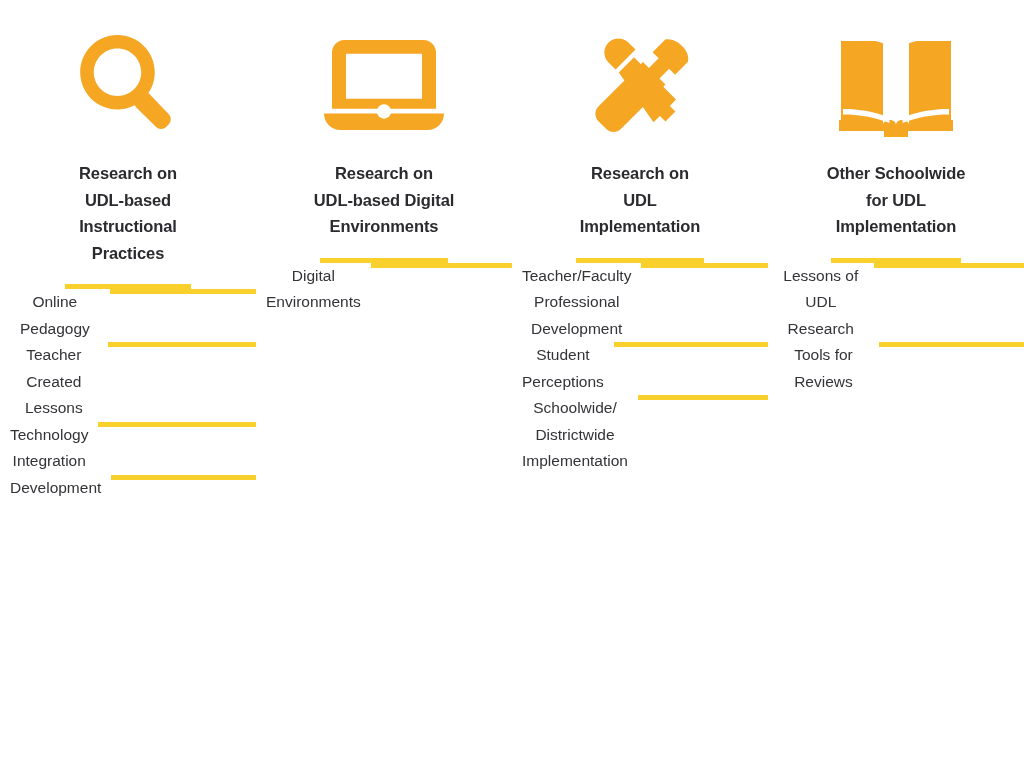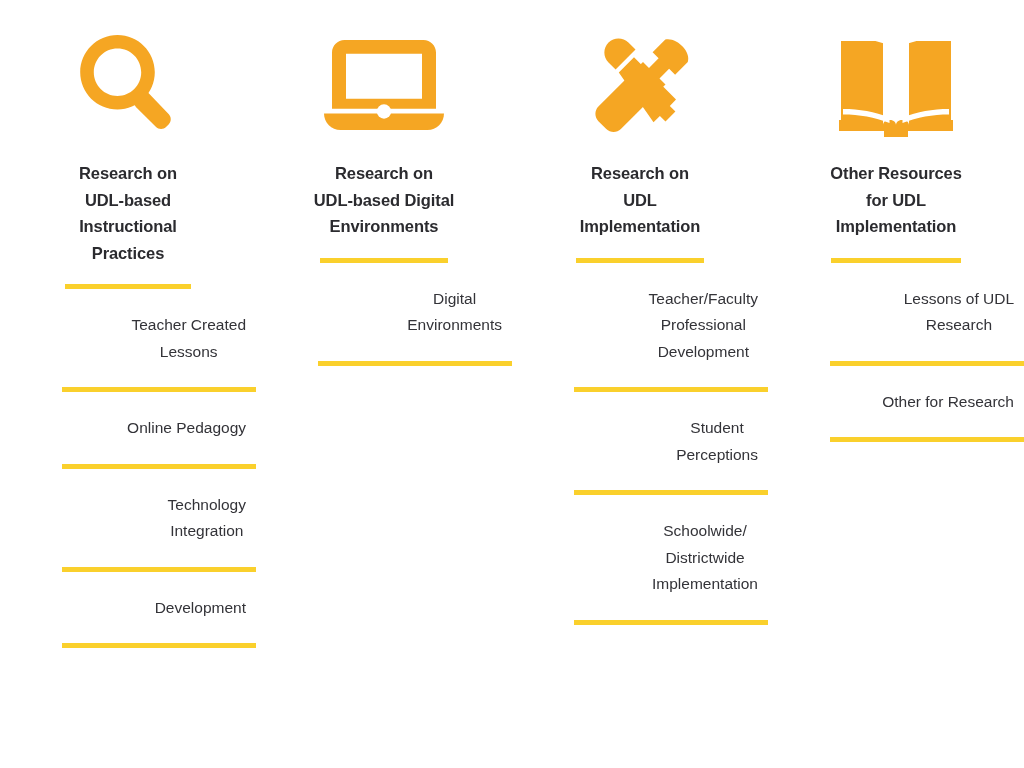--- a/index.html
+++ b/index.html
@@ -80,22 +80,22 @@
   .items {
     width: 100%;
     display: flex;
     flex-direction: column;
     align-items: center;
     margin-top: 0;
   }
   .item {
     width: 100%;
     display: flex;
-    flex-direction: column;
-    align-items: flex-end;
+    flex-direction: row;
+    align-items: flex-start;
   }
   .item-label {
     font-size: 15.5px;
     line-height: 26.5px;
     color: #333338;
     text-align: center;
     white-space: pre-line;
     padding: 0 10px;
     box-sizing: border-box;
     margin: 0;
@@ -125,28 +125,28 @@
     </div>
     <div class="col-heading">Research on
 UDL-based
 Instructional
 Practices</div>
     <div class="rule rule-short"></div>
 
     <div class="items">
       <div class="item">
         <div class="item-spacer-top"></div>
+        <div class="item-label">Online Pedagogy</div>
+        <div class="item-spacer-bottom"></div>
+        <div class="rule rule-full"></div>
+      </div>
+      <div class="item">
+        <div class="item-spacer-top"></div>
         <div class="item-label">Teacher Created
 Lessons</div>
-        <div class="item-spacer-bottom"></div>
-        <div class="rule rule-full"></div>
-      </div>
-      <div class="item">
-        <div class="item-spacer-top"></div>
-        <div class="item-label">Online Pedagogy</div>
         <div class="item-spacer-bottom"></div>
         <div class="rule rule-full"></div>
       </div>
       <div class="item">
         <div class="item-spacer-top"></div>
         <div class="item-label">Technology
 Integration</div>
         <div class="item-spacer-bottom"></div>
         <div class="rule rule-full"></div>
       </div>
@@ -253,35 +253,35 @@
           <path d="M6 82.5c16.5 0 31.5 2.6 46.5 8.5v-5.5C37.5 79.6 22.5 77 6 77z" fill="#ffffff"></path>
           <path d="M112 82.5c-16.5 0-31.5 2.6-46.5 8.5v-5.5c15-5.9 30-8.5 46.5-8.5z" fill="#ffffff"></path>
         </g>
 
         <g fill="none" stroke="#ffffff" stroke-width="4">
           <path d="M52.5 12v76"></path>
           <path d="M65.5 12v76"></path>
         </g>
       </svg>
     </div>
-    <div class="col-heading">Other Resources
+    <div class="col-heading">Other Schoolwide
 for UDL
 Implementation</div>
     <div class="rule rule-short"></div>
 
     <div class="items">
       <div class="item">
         <div class="item-spacer-top"></div>
         <div class="item-label">Lessons of UDL
 Research</div>
         <div class="item-spacer-bottom"></div>
         <div class="rule rule-full"></div>
       </div>
       <div class="item">
         <div class="item-spacer-top"></div>
-        <div class="item-label">Other for Research</div>
+        <div class="item-label">Tools for Reviews</div>
         <div class="item-spacer-bottom"></div>
         <div class="rule rule-full"></div>
       </div>
     </div>
   </div>
 
 </div>
 
 </body></html>

